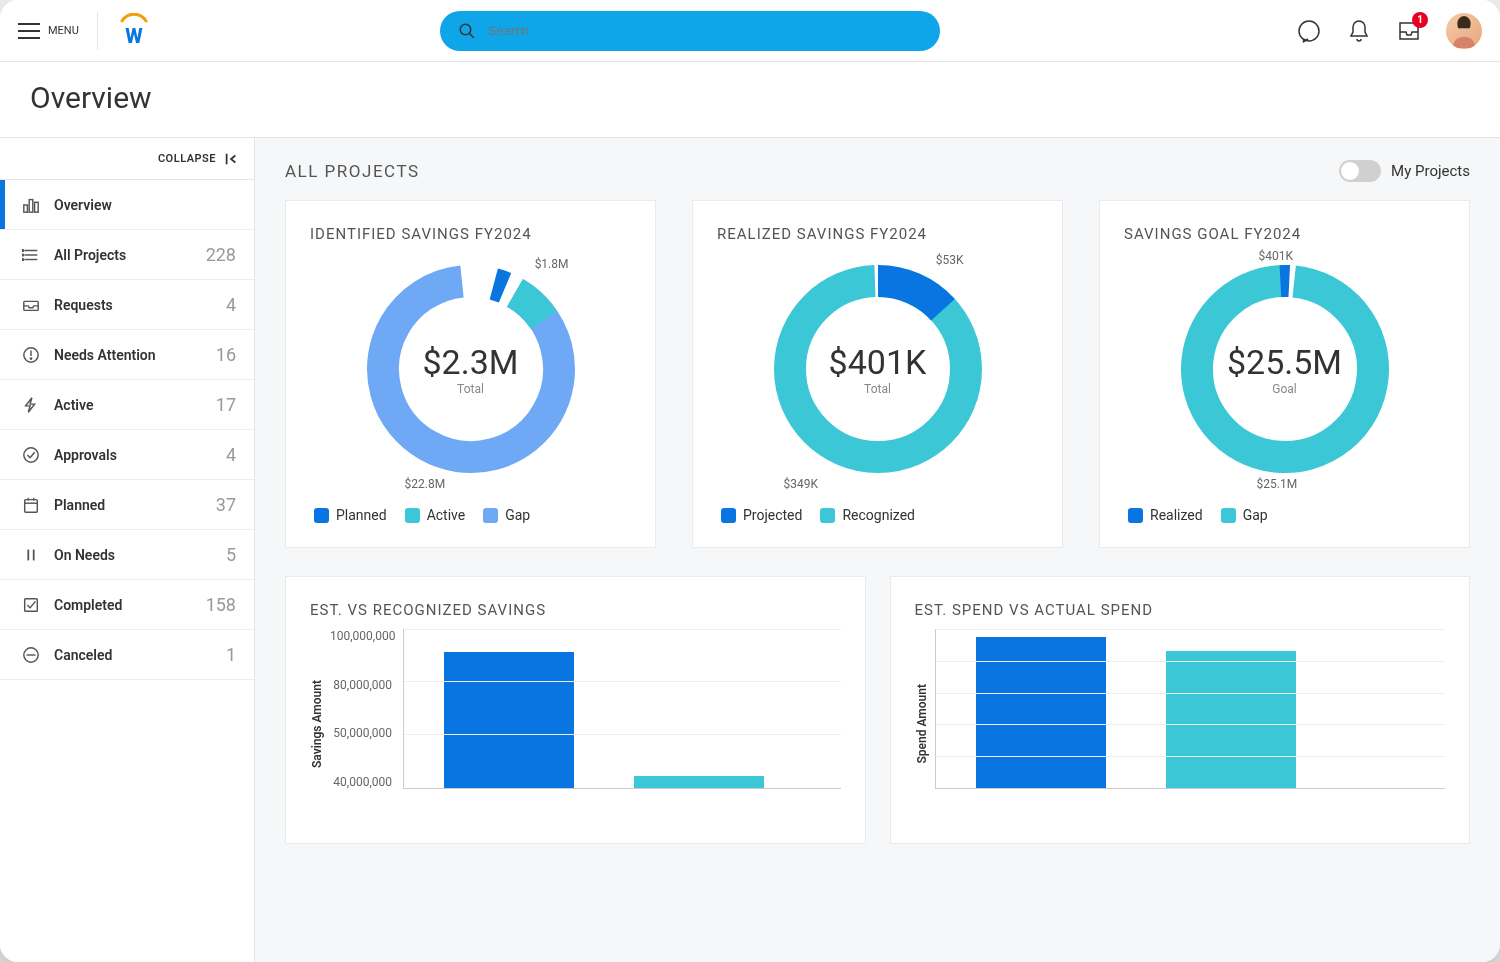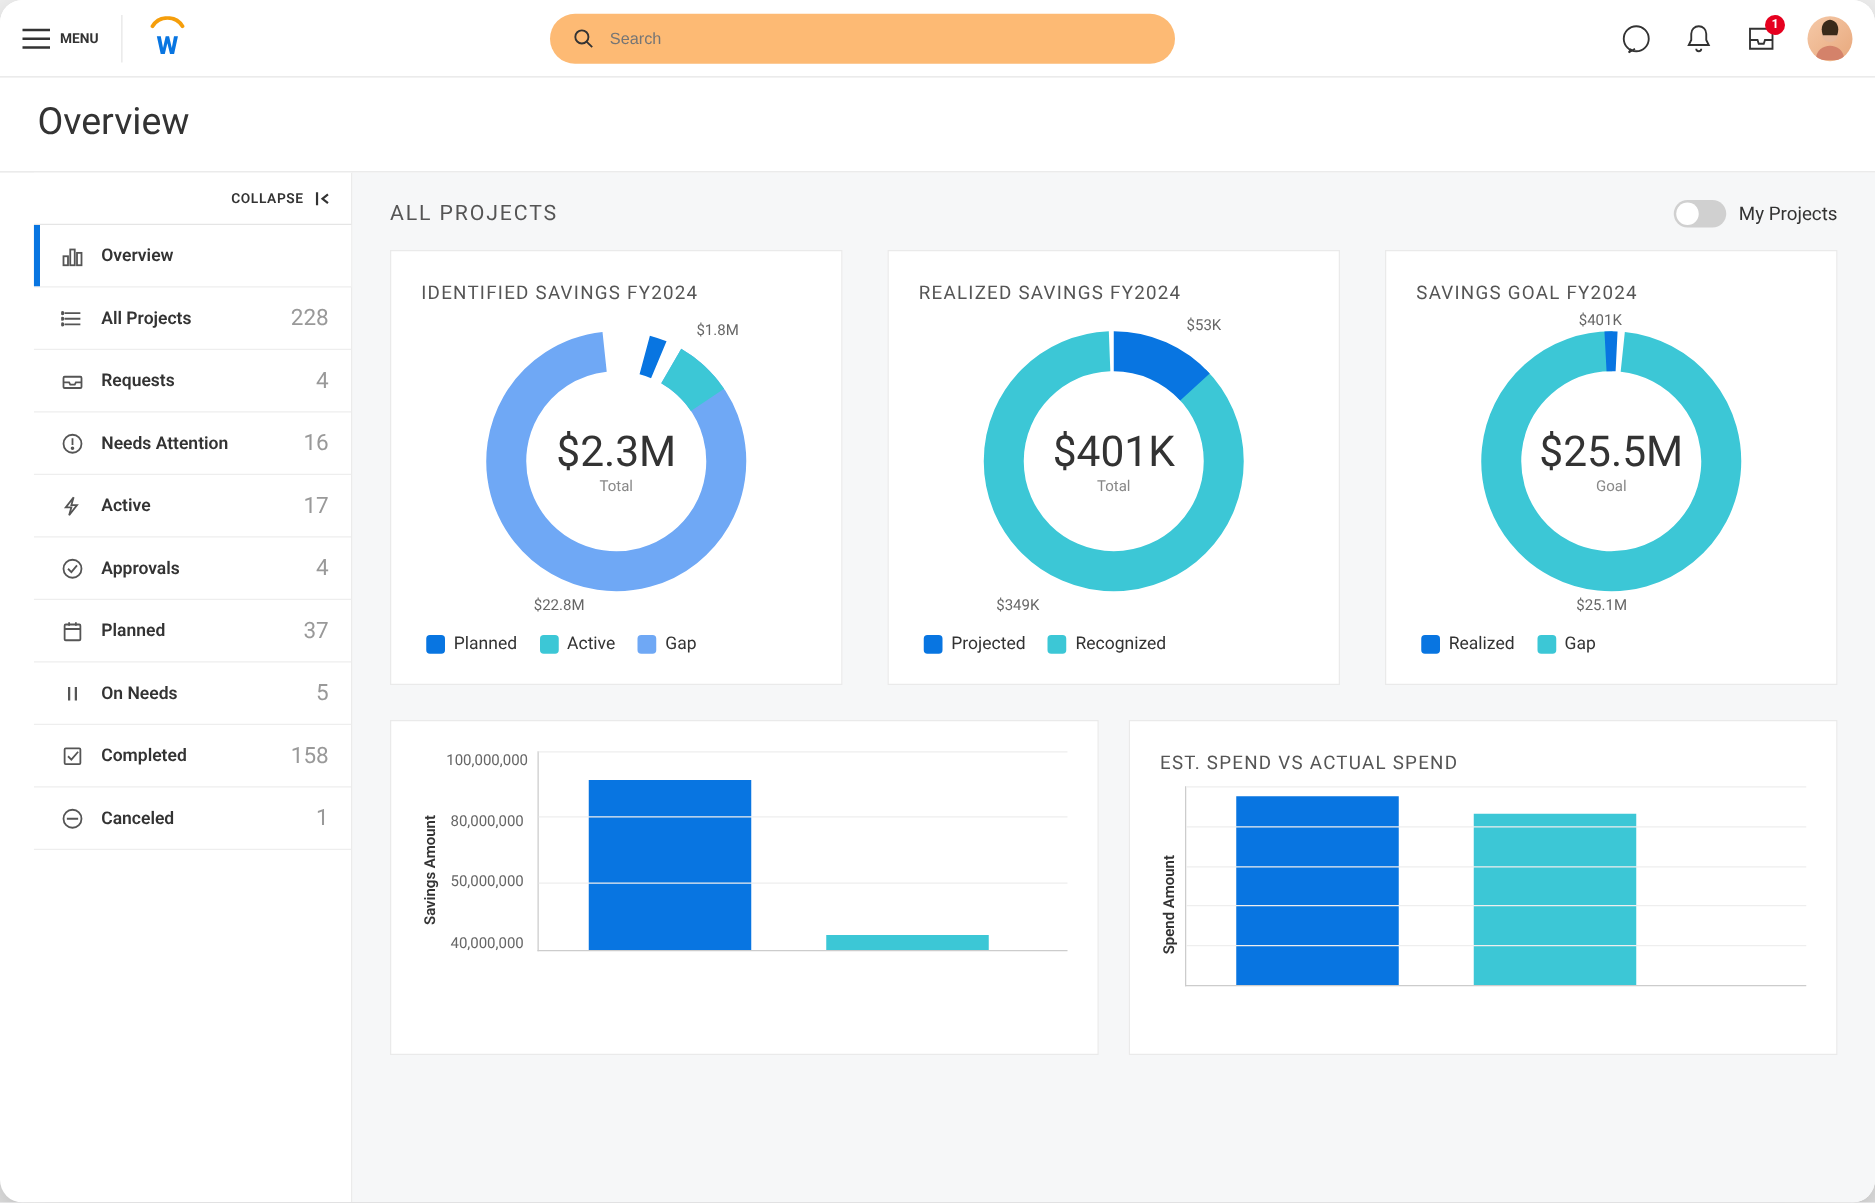--- a/index.html
+++ b/index.html
@@ -1,42 +1,42 @@
 <!DOCTYPE html>
 <html><head>
 <meta charset="utf-8">
 <style>
 * { box-sizing: border-box; margin: 0; padding: 0; }
 body { font-family: -apple-system, BlinkMacSystemFont, "Segoe UI", Roboto, Arial, sans-serif; background: #f5f5f5; color: #333; }
 .app { width: 1500px; height: 962px; background: #fff; display: flex; flex-direction: column; border-radius: 18px; overflow: hidden; box-shadow: 0 20px 60px rgba(0,0,0,0.35); margin: 0 auto; }
 
 
 .topbar { display: flex; align-items: center; height: 62px; border-bottom: 1px solid #e5e5e5; background: #fff; padding: 0 18px; gap: 18px; }
-.menu-btn { display: flex; align-items: center; gap: 8px; font-size: 11px; font-weight: 700; color: #333; cursor: pointer; }
+.menu-btn { display: flex; align-items: center; gap: 8px; font-size: 11px; font-weight: 400; color: #333; cursor: pointer; }
 .hamburger { width: 22px; height: 16px; display: flex; flex-direction: column; justify-content: space-between; }
 .hamburger span { height: 2px; background: #333; }
 .divider { width: 1px; height: 38px; background: #e5e5e5; }
 .logo { width: 36px; height: 36px; border-radius: 50%; display: flex; align-items: center; justify-content: center; position: relative; }
 .logo svg { width: 36px; height: 36px; }
-.search { flex: 0 0 500px; margin-left: 270px; height: 40px; background: #fdba74; border-radius: 20px; display: flex; align-items: center; padding: 0 18px; gap: 12px; }
+.search { flex: 0 0 500px; margin-left: 270px; height: 40px; background: #0ea5e9; border-radius: 20px; display: flex; align-items: center; padding: 0 18px; gap: 12px; }
 .search svg { width: 18px; height: 18px; stroke: #666; }
 .search input { border: none; background: transparent; outline: none; flex: 1; font-size: 13px; color: #333; }
 .topbar-right { margin-left: auto; display: flex; align-items: center; gap: 24px; }
 .icon-btn { width: 26px; height: 26px; display: flex; align-items: center; justify-content: center; cursor: pointer; position: relative; }
 .icon-btn svg { width: 24px; height: 24px; stroke: #333; fill: none; stroke-width: 1.5; }
 .badge { position: absolute; top: -6px; right: -6px; background: #e6001f; color: #fff; font-size: 10px; font-weight: 700; border-radius: 50%; width: 16px; height: 16px; display: flex; align-items: center; justify-content: center; }
 .avatar { width: 36px; height: 36px; border-radius: 50%; background: linear-gradient(135deg,#f5c9a8,#e8a87c); display:flex;align-items:center;justify-content:center;overflow:hidden; }
 .avatar svg{width:34px;height:34px;}
 
 
 .titlebar { padding: 18px 30px 22px; border-bottom: 1px solid #e5e5e5; }
 .titlebar h1 { font-size: 30px; font-weight: 400; color: #333; }
 
 
-.body { flex: 1; display: flex; overflow: hidden; margin-left: 27px; }
+.body { flex: 1; display: flex; overflow: hidden; }
 
 
 .sidebar { width: 255px; border-right: 1px solid #e5e5e5; background: #fff; display: flex; flex-direction: column; }
 .collapse-row { height: 42px; display: flex; align-items: center; justify-content: flex-end; padding-right: 16px; gap: 8px; font-size: 11px; font-weight: 600; letter-spacing: 0.5px; color: #333; cursor: pointer; border-bottom: 1px solid #e5e5e5; }
 .collapse-row svg { width: 14px; height: 14px; }
 .nav-item { height: 50px; display: flex; align-items: center; padding: 0 18px 0 22px; gap: 14px; font-size: 14px; font-weight: 600; color: #333; border-bottom: 1px solid #eee; cursor: pointer; position: relative; }
 .nav-item.active { background: #fff; }
 .nav-item.active::before { content: ""; position: absolute; left: 0; top: 0; bottom: 0; width: 5px; background: #0875e1; }
 .nav-item .count { margin-left: auto; color: #999; font-weight: 400; font-size: 18px; }
 .nav-icon { width: 18px; height: 18px; stroke: #555; fill: none; stroke-width: 1.6; flex-shrink: 0; }
@@ -325,20 +325,21 @@
             <div class="legend-item">
                 <span class="swatch" style="background:#3cc7d6"></span>
                 <span>Gap</span>
               </div>
           </div>
         </div>
       </div>
 
       <div class="charts-row">
         <div class="card">
+          <div class="card-title">EST. VS RECOGNIZED SAVINGS</div>
           <div class="bar-chart">
             <div class="axis-label">Savings Amount</div>
             <div class="y-axis">
               <span>100,000,000</span>
               <span>80,000,000</span>
               <span>50,000,000</span>
               <span>40,000,000</span>
             </div>
             <div class="plot">
               <div class="grid" style="top:0"></div>

